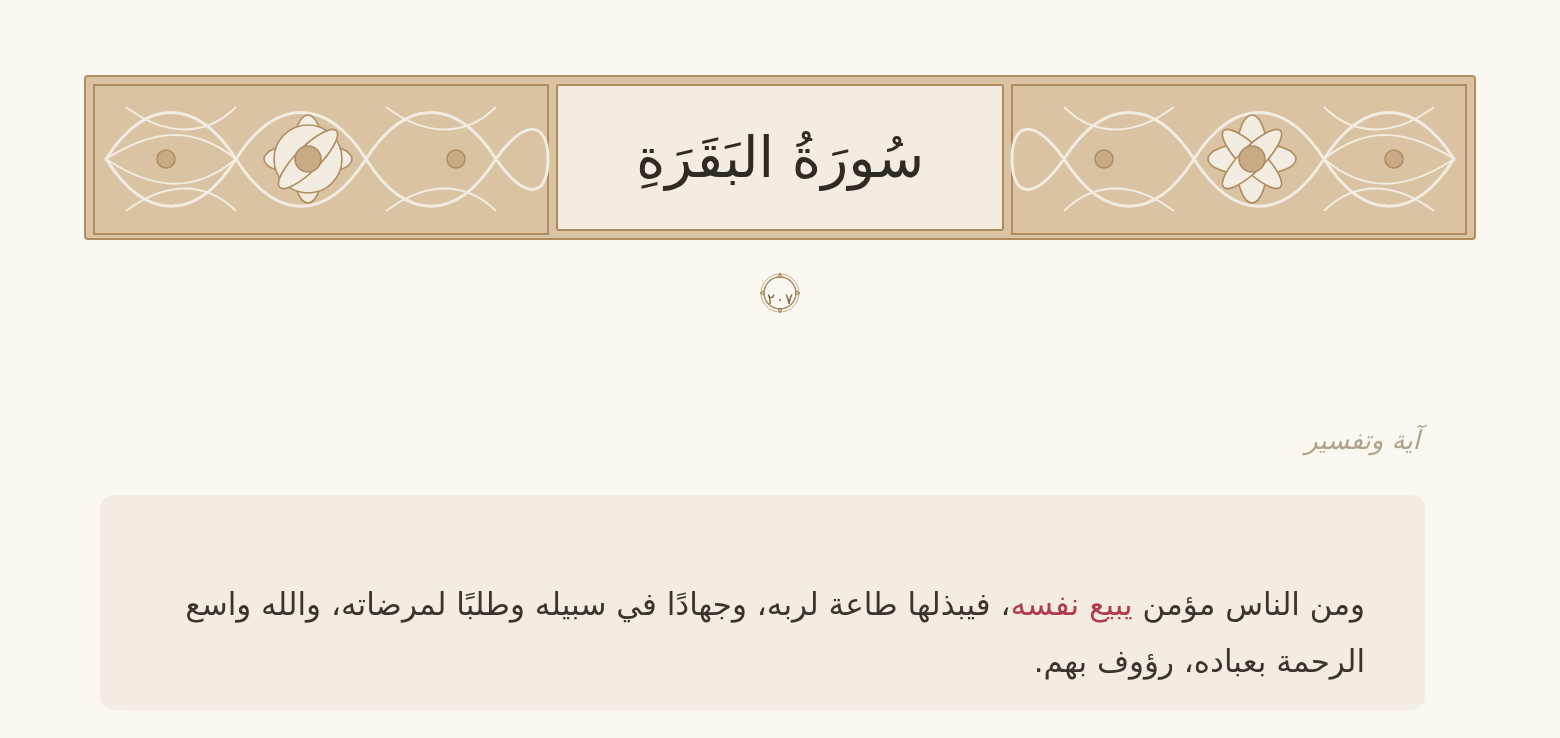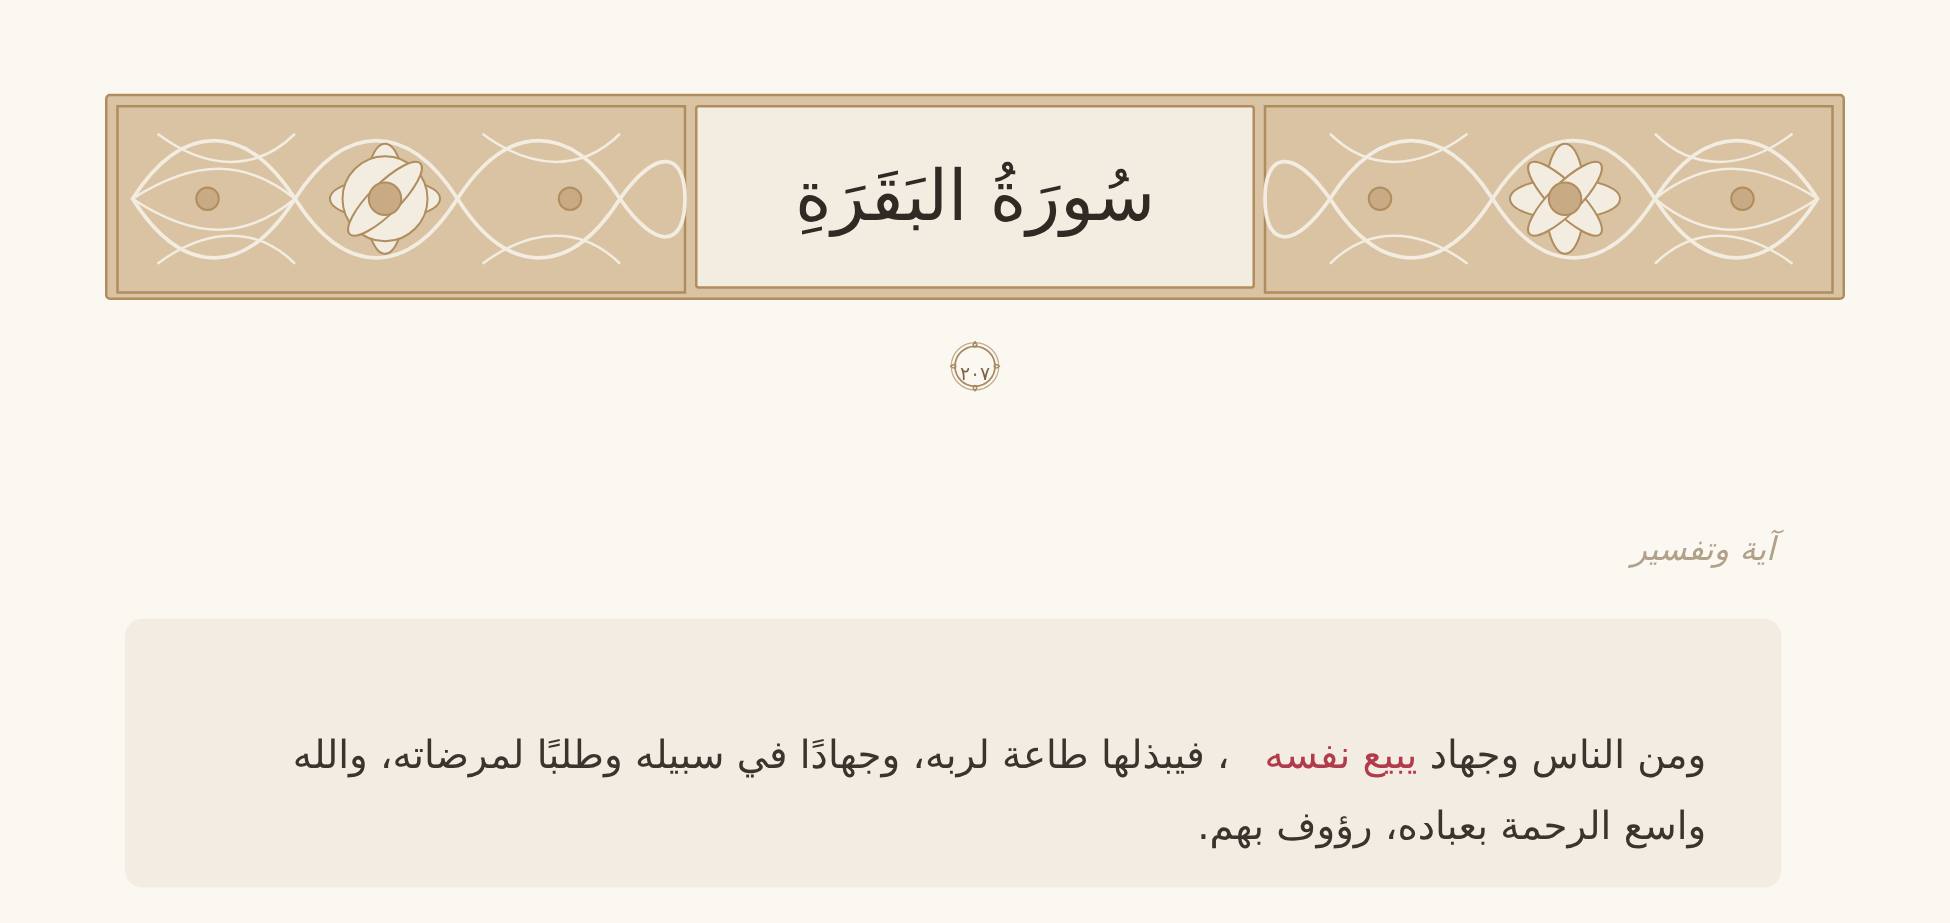--- a/index.html
+++ b/index.html
@@ -96,21 +96,21 @@
     flex: 0 0 auto;
     display: flex;
     align-items: center;
     justify-content: center;
   }
   .ayah-marker svg { position: absolute; inset: 0; }
   .ayah-marker span {
     position: relative;
     font-size: 15px;
     color: #7a6345;
-    font-family: Liberation Serif, serif;
+    font-family: Liberation Mono, monospace;
     letter-spacing: -1px;
     margin-top: 12px;
   }
 
   
   .section-label {
     position: absolute;
     right: 140px;
     top: 425px;
     font-size: 26px;
@@ -136,21 +136,20 @@
   .tafsir-text {
     font-family: "DejaVu Sans", "Liberation Sans", sans-serif;
     font-size: 31px;
     line-height: 1.85;
     color: #3a342c;
     text-align: right;
     direction: rtl;
   }
   .tafsir-text .hl {
     color: #b13b4a;
-    margin-left: 28px;
   }
 </style>
 </head>
 <body>
 
 <div class="page">
 
   <div class="surah-banner">
 
     <div class="banner-orn left">
@@ -226,16 +225,16 @@
           <path d="M42.5 23 C37 18, 37 28, 42.5 23 Z"></path>
         </g>
       </svg>
       <span>٢٠٧</span>
     </div>
   </div>
 
   <div class="section-label">آية وتفسير</div>
 
   <div class="tafsir-card">
-    <p class="tafsir-text"><span>ومن الناس وجهاد </span><span class="hl">يبيع نفسه</span><span>، فيبذلها طاعة لربه، وجهادًا في سبيله وطلبًا لمرضاته، والله واسع الرحمة بعباده، رؤوف بهم.</span></p>
+    <p class="tafsir-text"><span>ومن الناس مؤمن </span><span class="hl">يبيع نفسه</span><span>، فيبذلها طاعة لربه، وجهادًا في سبيله وطلبًا لمرضاته، والله واسع الرحمة بعباده، رؤوف بهم.</span></p>
   </div>
 
 </div>
 
 </body></html>

